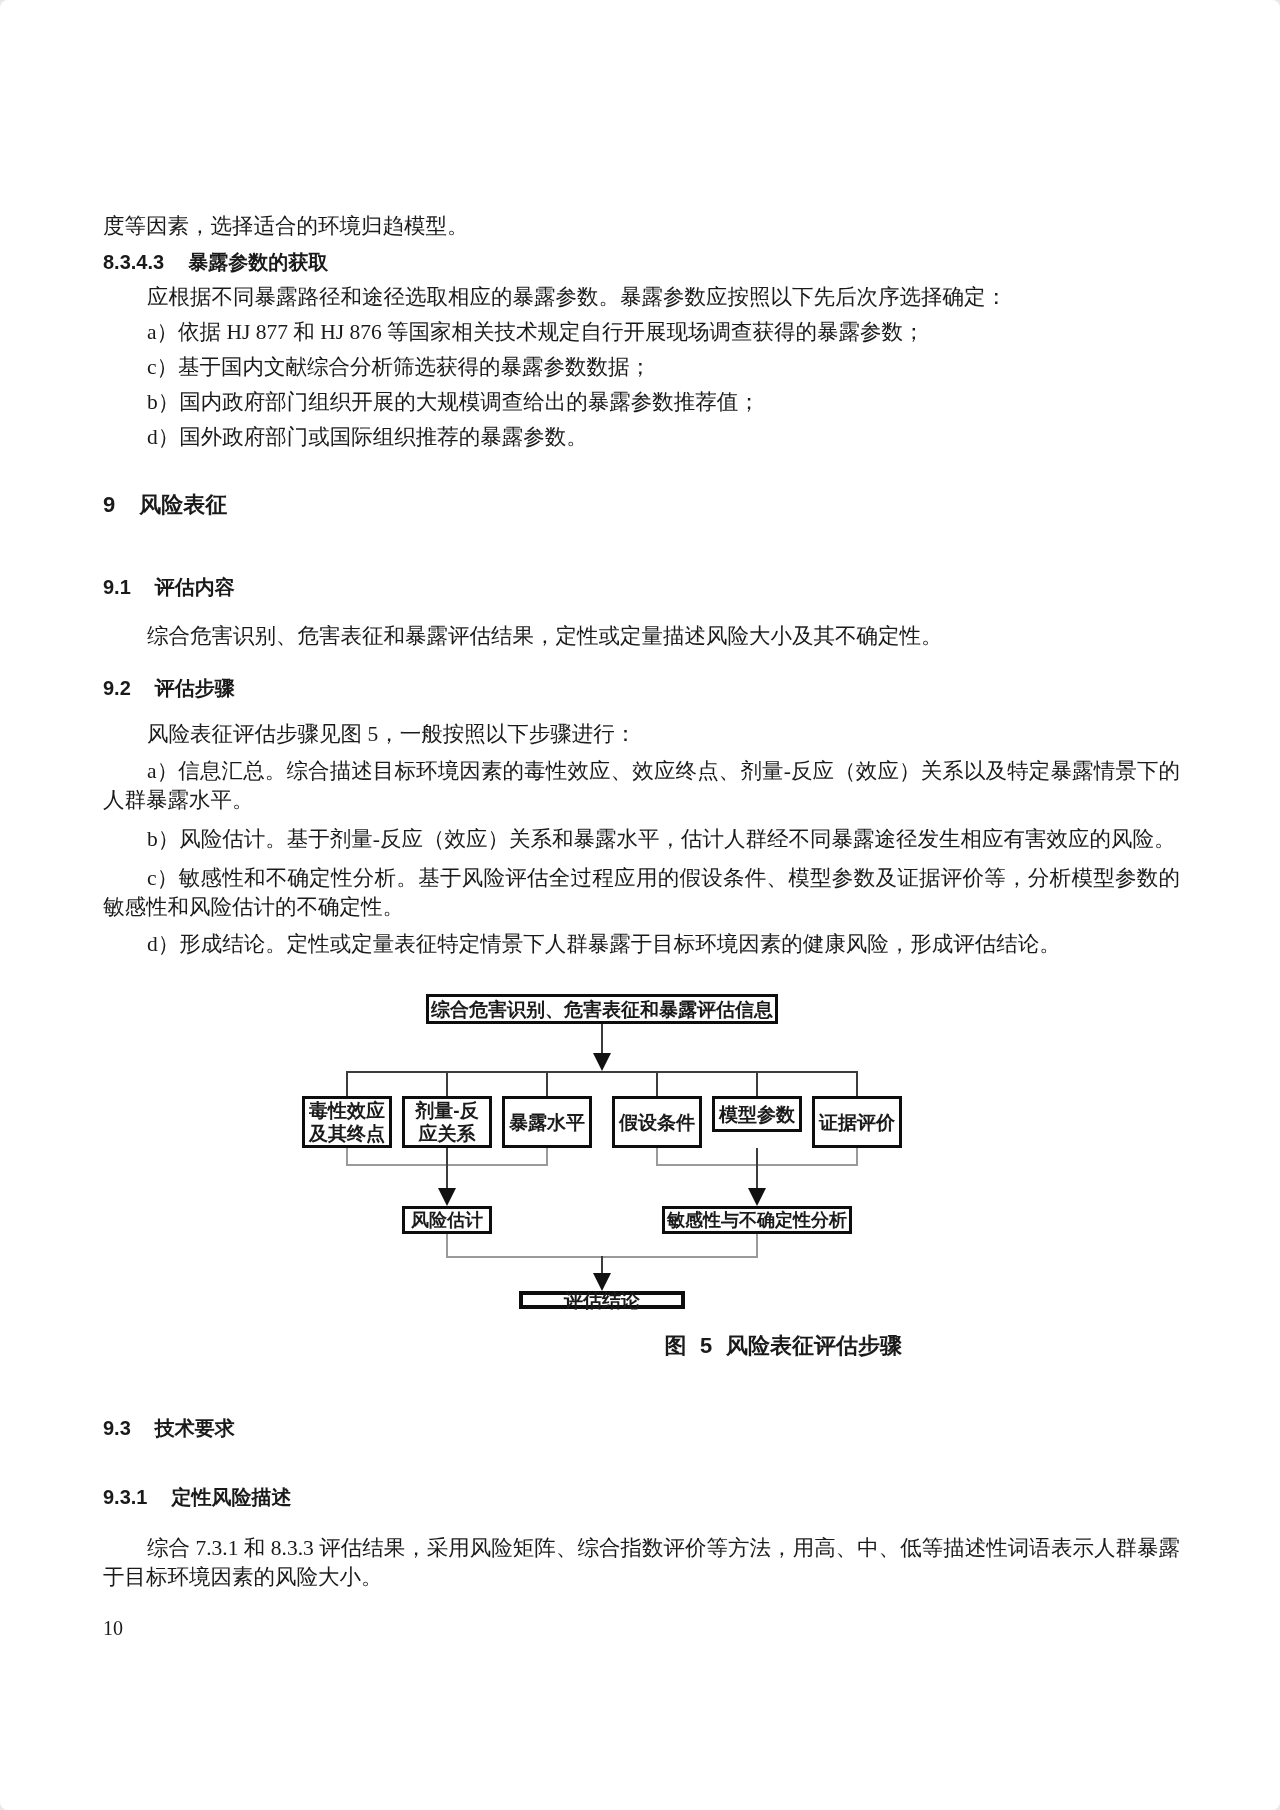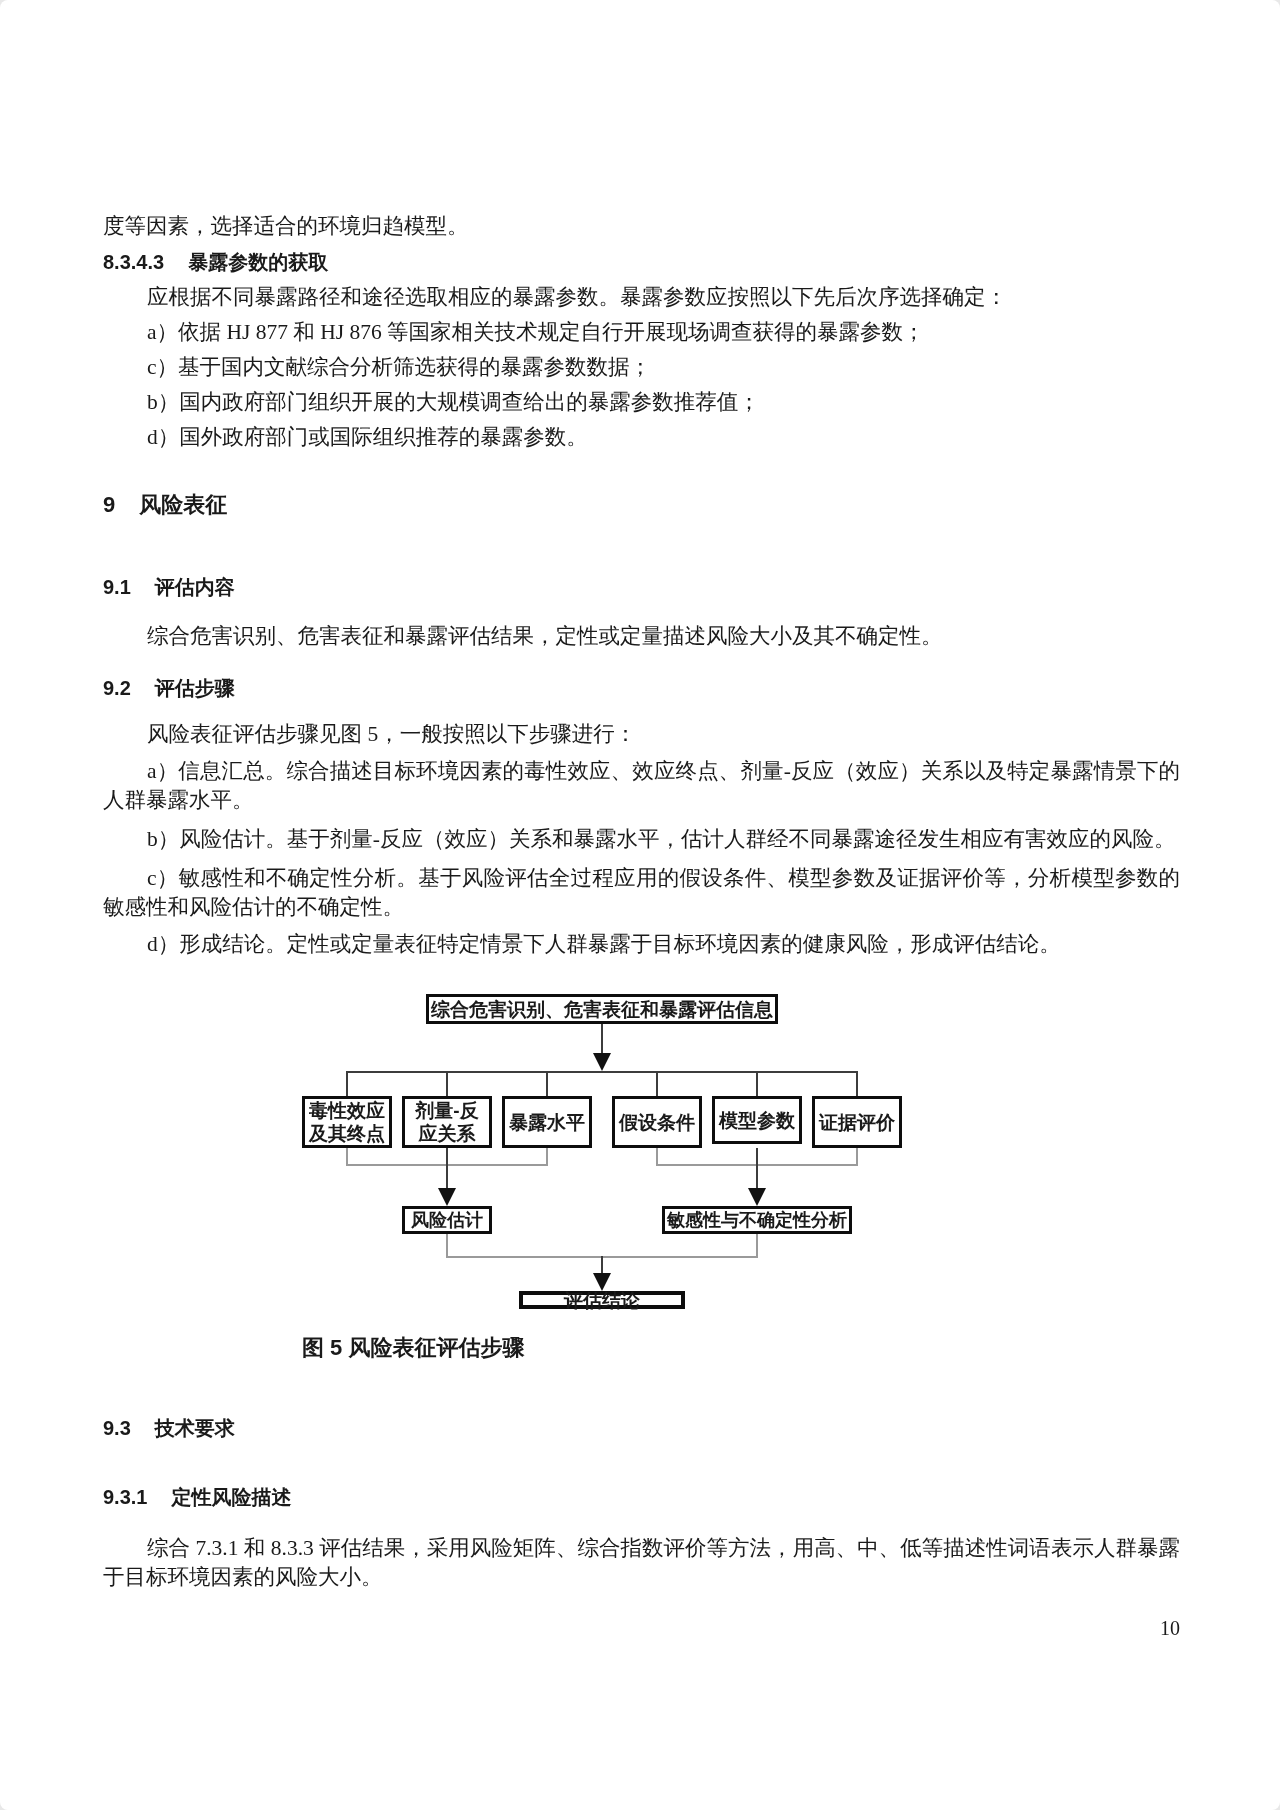--- a/index.html
+++ b/index.html
@@ -61,43 +61,43 @@
   .gray{ background:#9a9a9a; }
   .arr{
     position:absolute; width:0; height:0;
     border-left:9px solid transparent;
     border-right:9px solid transparent;
     border-top:18px solid #111111;
   }
   .fig-caption{
     position:absolute;
     left:199px; top:344px; width:600px;
-    text-align:left;
-    font-family:Liberation Sans, sans-serif;
+    text-align:right;
+    font-family:Liberation Mono, monospace;
     font-weight:bold;
     font-size:22px;
   }
   
   .n-source{ left:323px; top:5px;  width:352px; height:30px; font-size:19px; }
   .n-b1{ left:199px; top:107px; width:90px;  height:52px; }
   .n-b2{ left:299px; top:107px; width:90px;  height:52px; }
   .n-b3{ left:399px; top:107px; width:90px;  height:52px; }
   .n-b4{ left:509px; top:107px; width:90px;  height:52px; }
-  .n-b5{ left:609px; top:107px; width:90px;  height:48px; }
+  .n-b5{ left:609px; top:107px; width:90px;  height:36px; }
   .n-b6{ left:709px; top:107px; width:90px;  height:52px; }
   .n-risk{ left:299px; top:217px; width:90px;  height:28px; font-size:18px; }
   .n-sens{ left:559px; top:217px; width:190px; height:28px; font-size:18px; }
   .n-conc{ left:416px; top:302px; width:166px; height:18px; border-width:4px; }
 
   .h-93{ margin-top:48px; }
   .h-931{ margin-top:40px; }
   .p-931{ margin-top:22px; }
   .pageno{
     margin-top:22px;
-    text-align:right;
+    text-align:left;
     font-size:20px;
   }
 </style>
 </head>
 <body>
 
 <div class="page">
 
   <p>度等因素，选择适合的环境归趋模型。</p>
 

